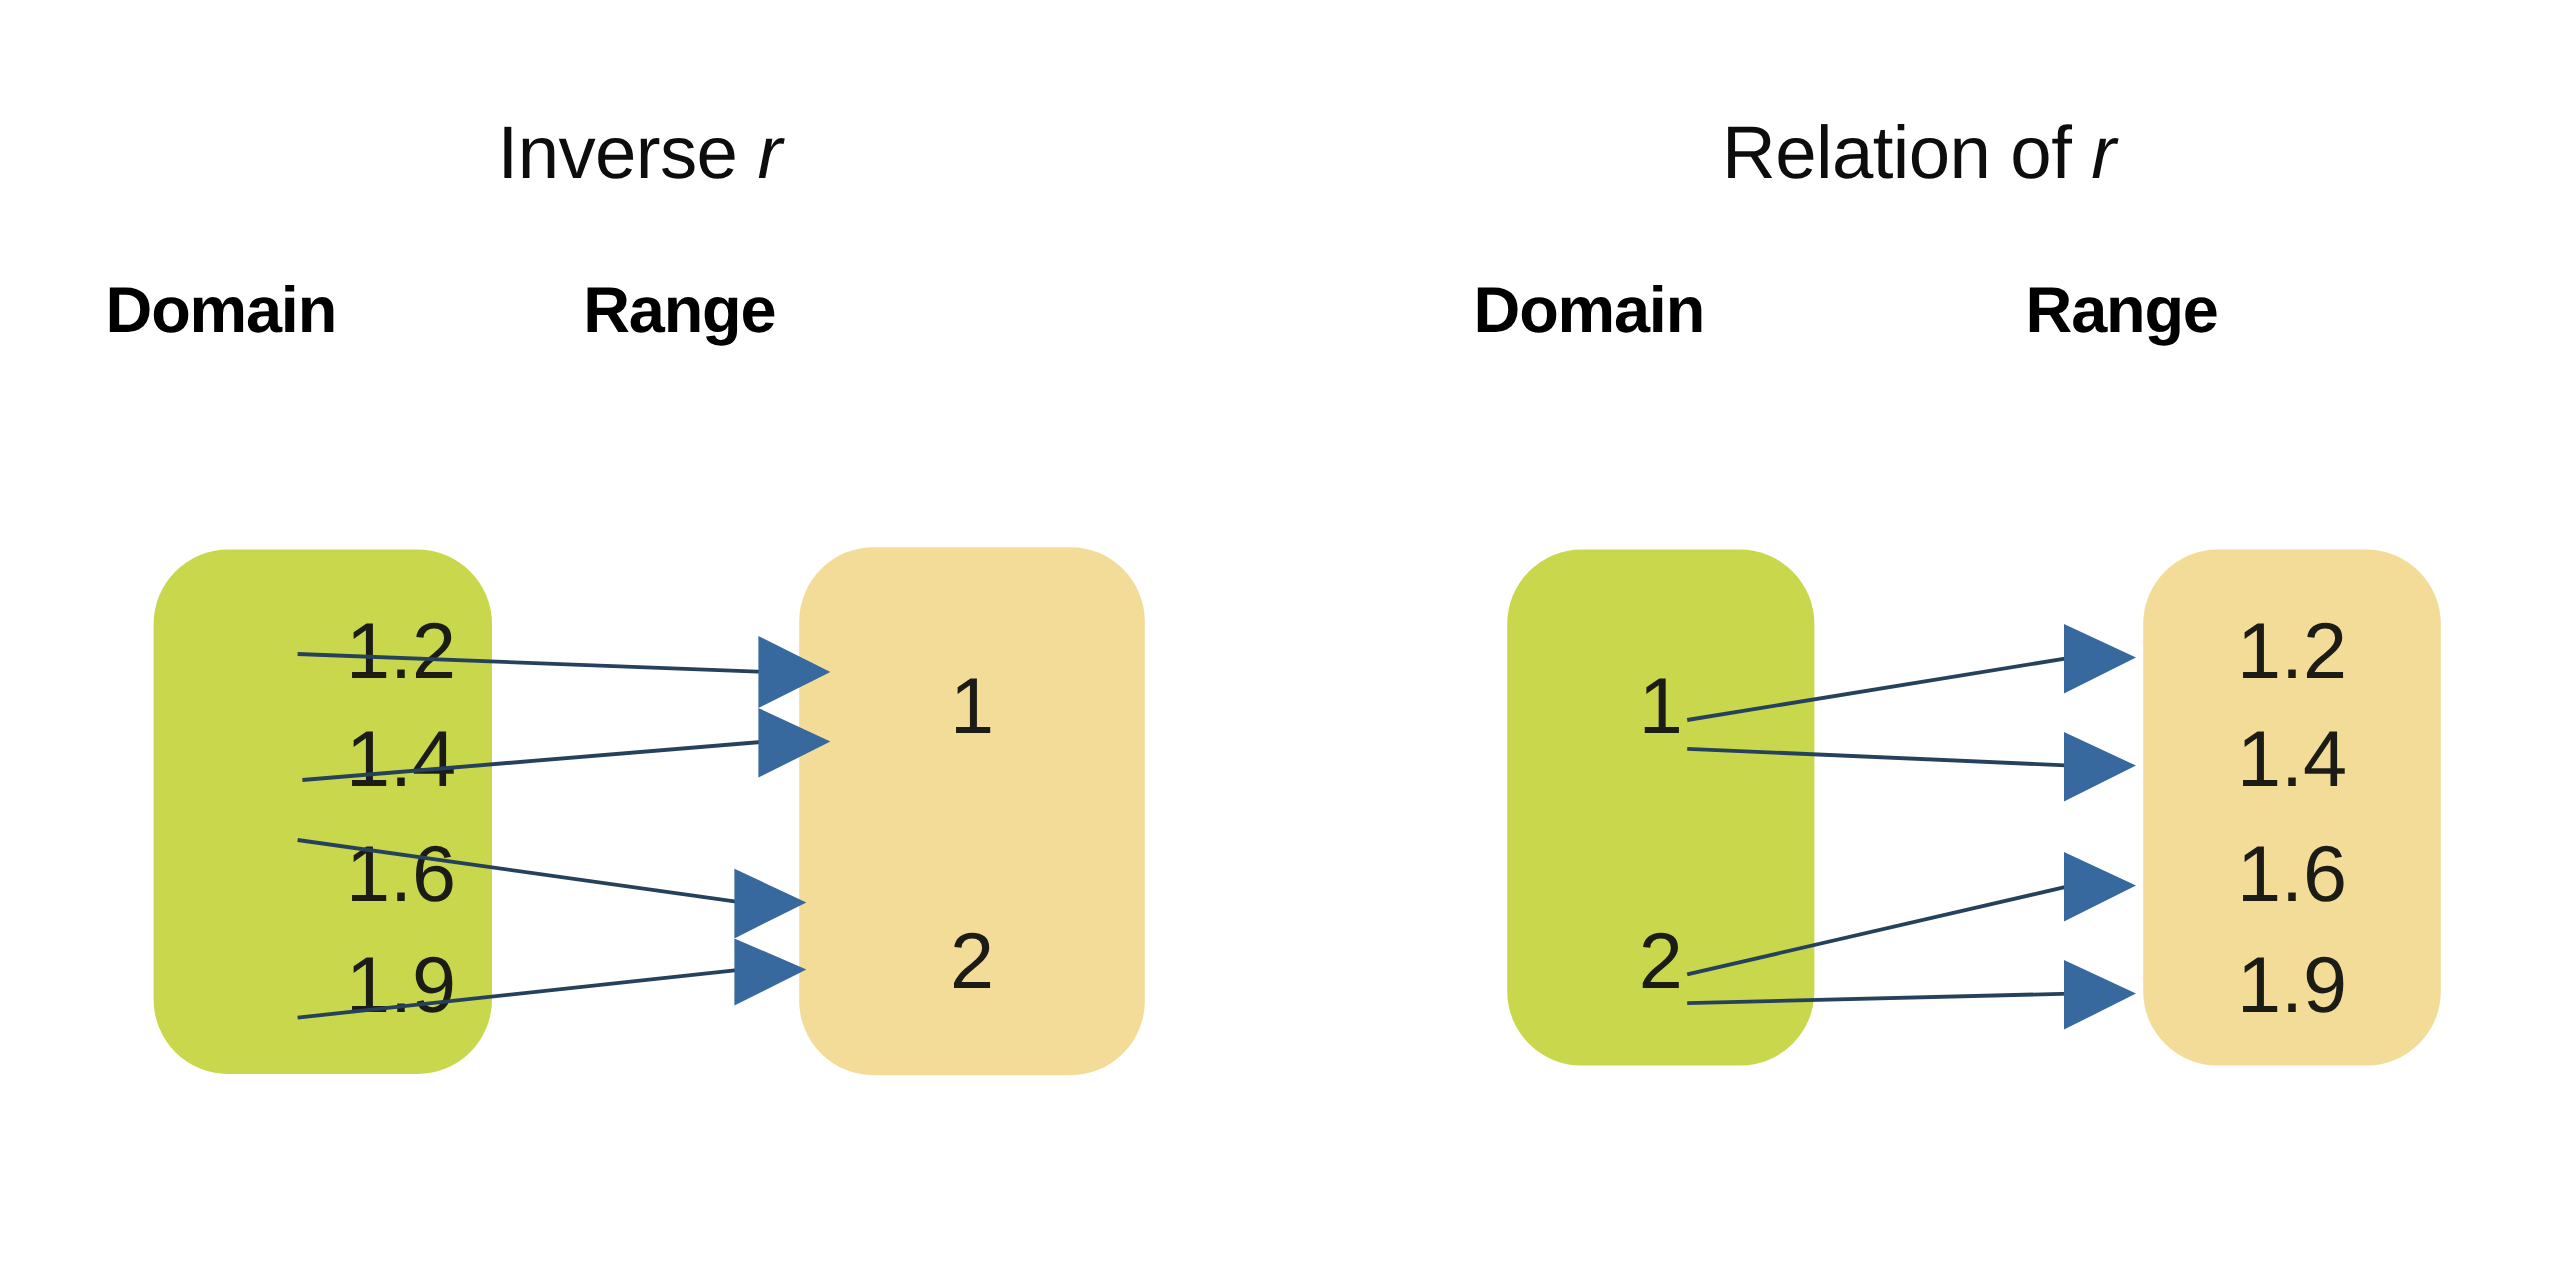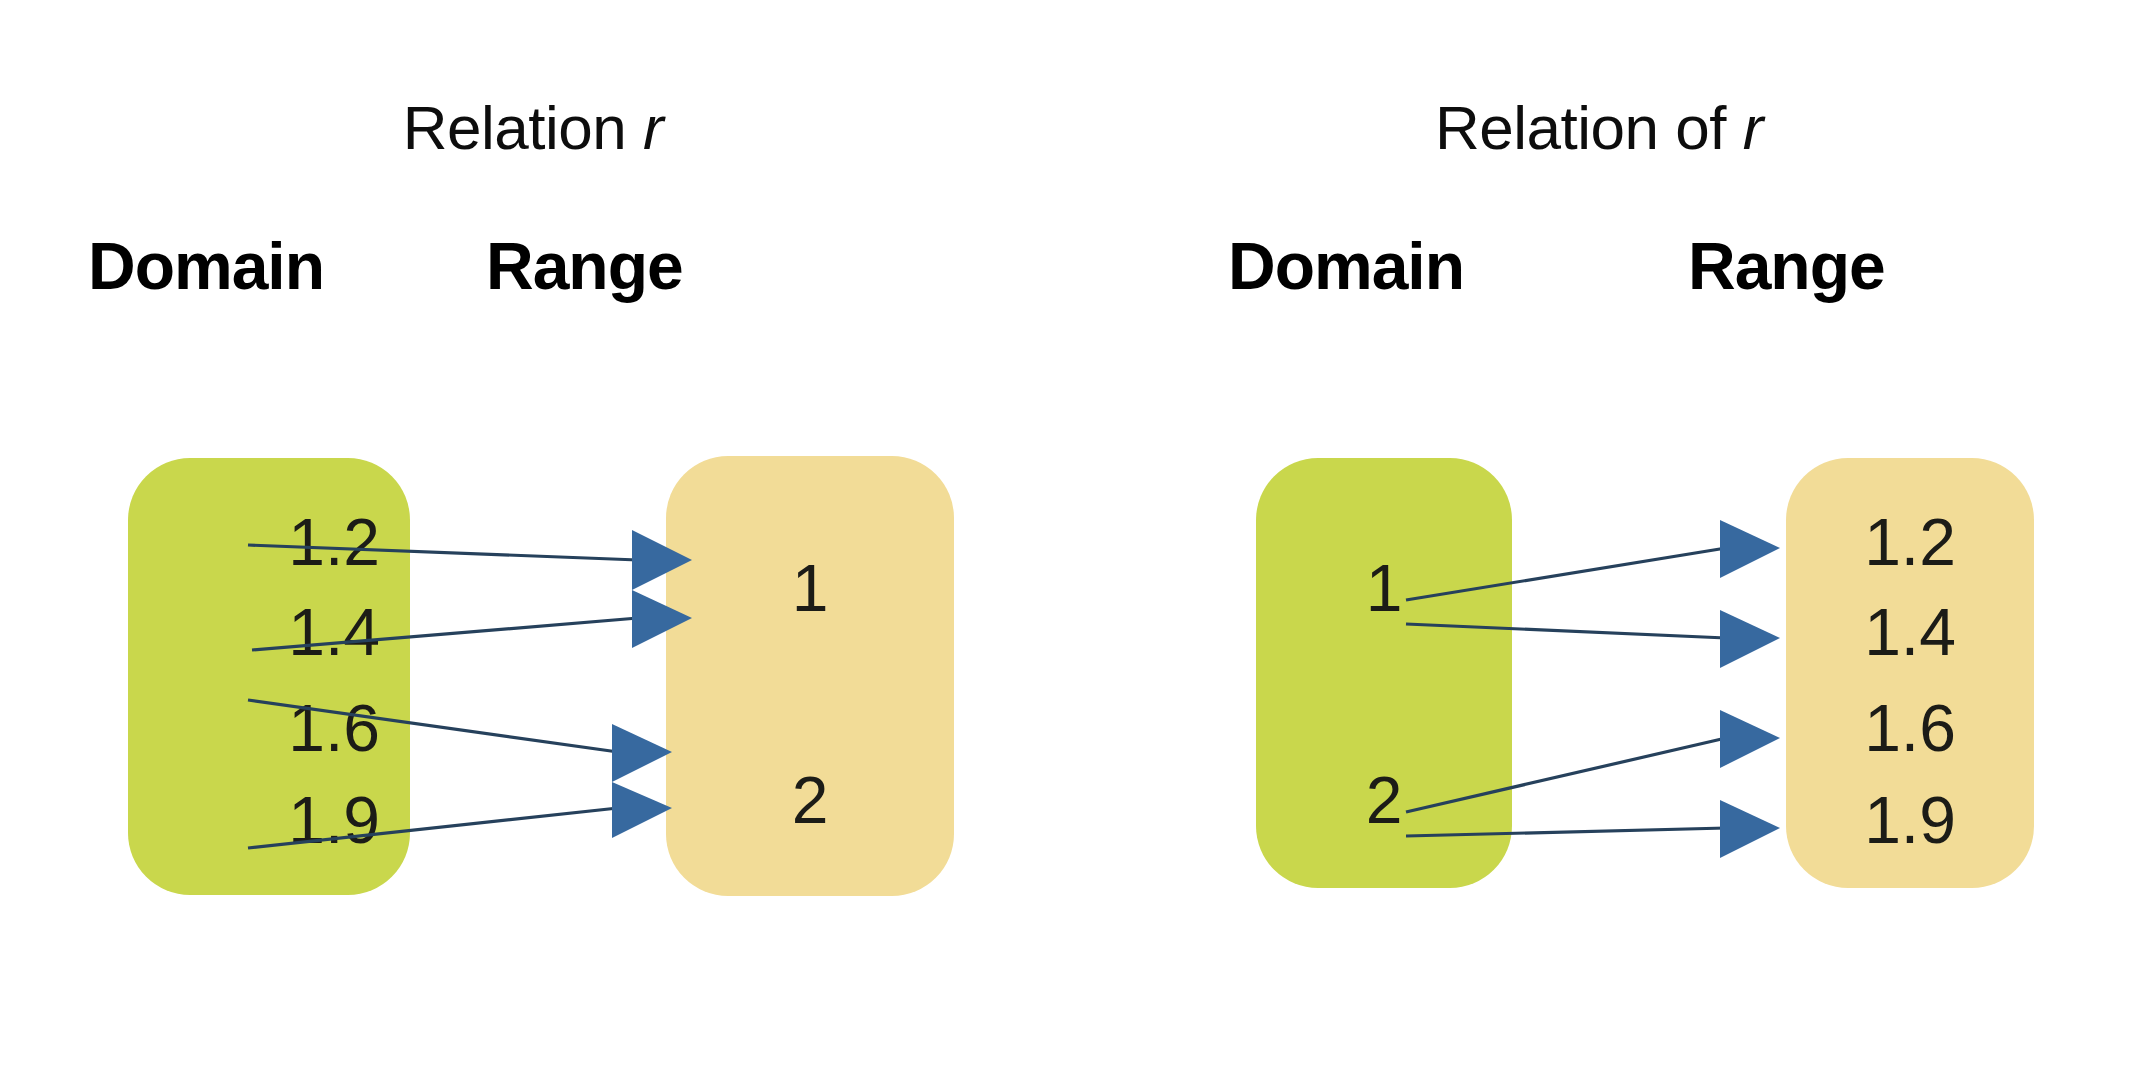--- a/index.html
+++ b/index.html
@@ -35,21 +35,21 @@
     color: #0d0d0d;
     letter-spacing: -0.5px;
     white-space: nowrap;
   }
   .panel-title .ital {
     font-style: italic;
   }
 
   .col-label {
     position: absolute;
-    font-size: 66px;
+    font-size: 54px;
     font-weight: 700;
     color: #000000;
     letter-spacing: -1px;
     white-space: nowrap;
   }
 
   .setbox {
     position: absolute;
     border-radius: 62px;
   }
@@ -87,21 +87,21 @@
   }
 </style>
 </head>
 <body>
 
 <div id="canvas">
 
   <div class="panel" id="panel-left">
 
     <div class="panel-title">
-      <span>Relation </span><span class="ital">r</span>
+      <span>Inverse </span><span class="ital">r</span>
     </div>
 
     <div class="col-label" style="left:88px; top:228px;">Domain</div>
     <div class="col-label" style="left:486px; top:228px;">Range</div>
 
     <div class="setbox green" style="left:128px; top:458px; width:282px; height:437px;"></div>
     <div class="elem right-al" style="left:150px; top:542px; width:230px;">1.2</div>
     <div class="elem right-al" style="left:150px; top:632px; width:230px;">1.4</div>
     <div class="elem right-al" style="left:150px; top:728px; width:230px;">1.6</div>
     <div class="elem right-al" style="left:150px; top:820px; width:230px;">1.9</div>

